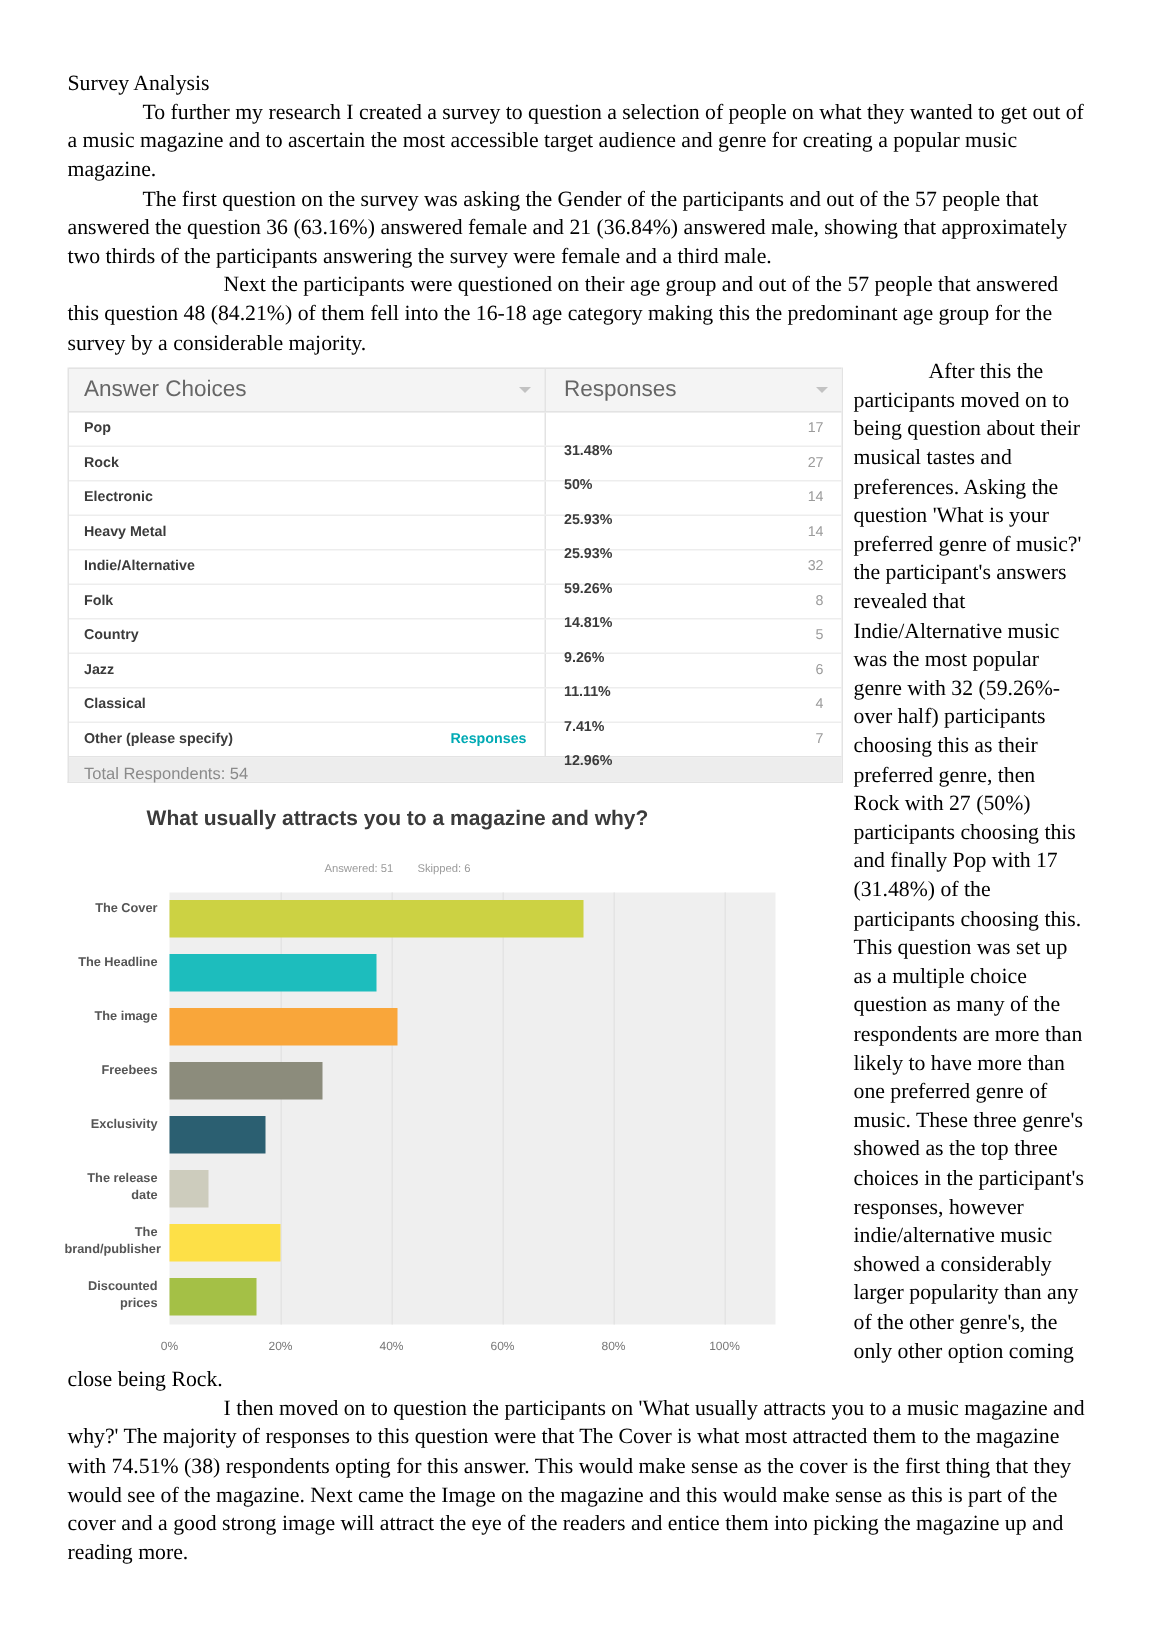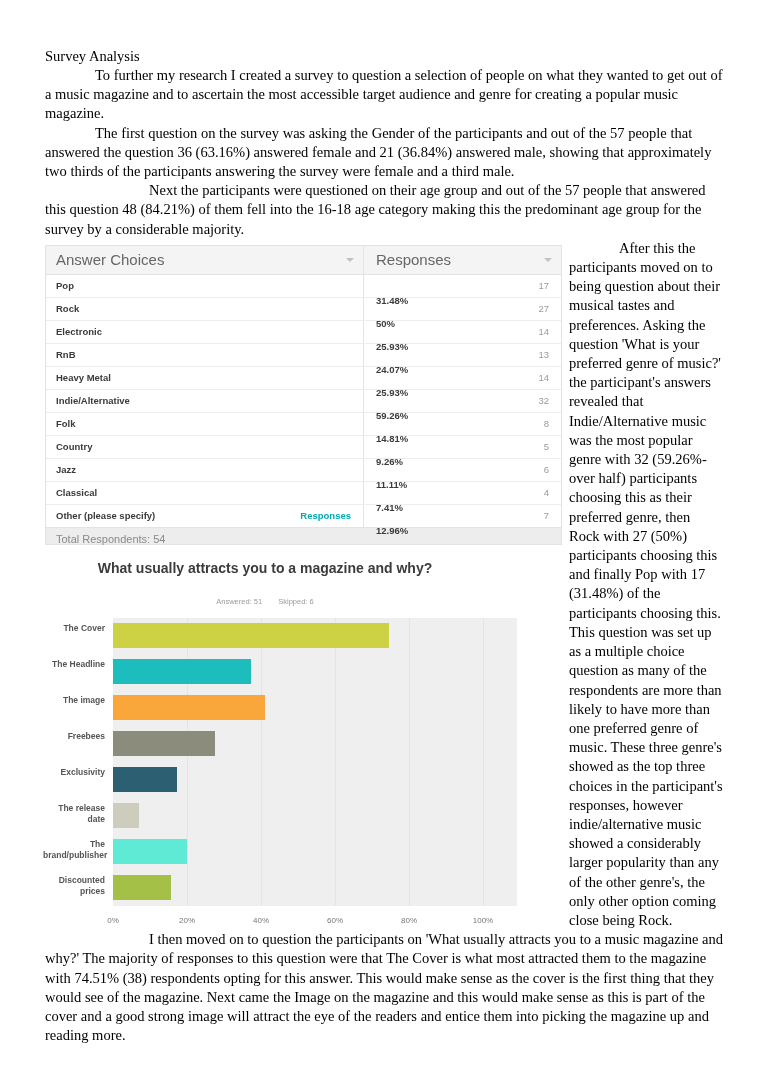--- a/index.html
+++ b/index.html
@@ -273,27 +273,20 @@
             </div>
             <div class="sm-row">
               <div class="cell-choice">
                 <span>Electronic</span>
               </div>
               <div class="cell-pct">25.93%</div>
               <div class="cell-count">14</div>
             </div>
             <div class="sm-row">
               <div class="cell-choice">
-                <span>RnB</span>
-              </div>
-              <div class="cell-pct">24.07%</div>
-              <div class="cell-count">13</div>
-            </div>
-            <div class="sm-row">
-              <div class="cell-choice">
                 <span>Heavy Metal</span>
               </div>
               <div class="cell-pct">25.93%</div>
               <div class="cell-count">14</div>
             </div>
             <div class="sm-row">
               <div class="cell-choice">
                 <span>Indie/Alternative</span>
               </div>
               <div class="cell-pct">59.26%</div>
@@ -377,21 +370,21 @@
               <div class="bar" style="width: 43.66px; background: rgb(43, 95, 113); padding-left: 20px;">
                 <div class="bar-label">Exclusivity</div>
               </div>
             </div>
             <div class="bar-row">
               <div class="bar" style="width: 25.53px; background: rgb(205, 204, 189);">
                 <div class="bar-label">The release date</div>
               </div>
             </div>
             <div class="bar-row">
-              <div class="bar" style="width: 74px; background: #5eead4;">
+              <div class="bar" style="width: 74px; background: #fde047;">
                 <div class="bar-label">The brand/publisher</div>
               </div>
             </div>
             <div class="bar-row">
               <div class="bar" style="width: 58.09px; background: rgb(164, 192, 70);">
                 <div class="bar-label">Discounted prices</div>
               </div>
             </div>
           </div>
         <div class="x-axis" id="x-axis">

